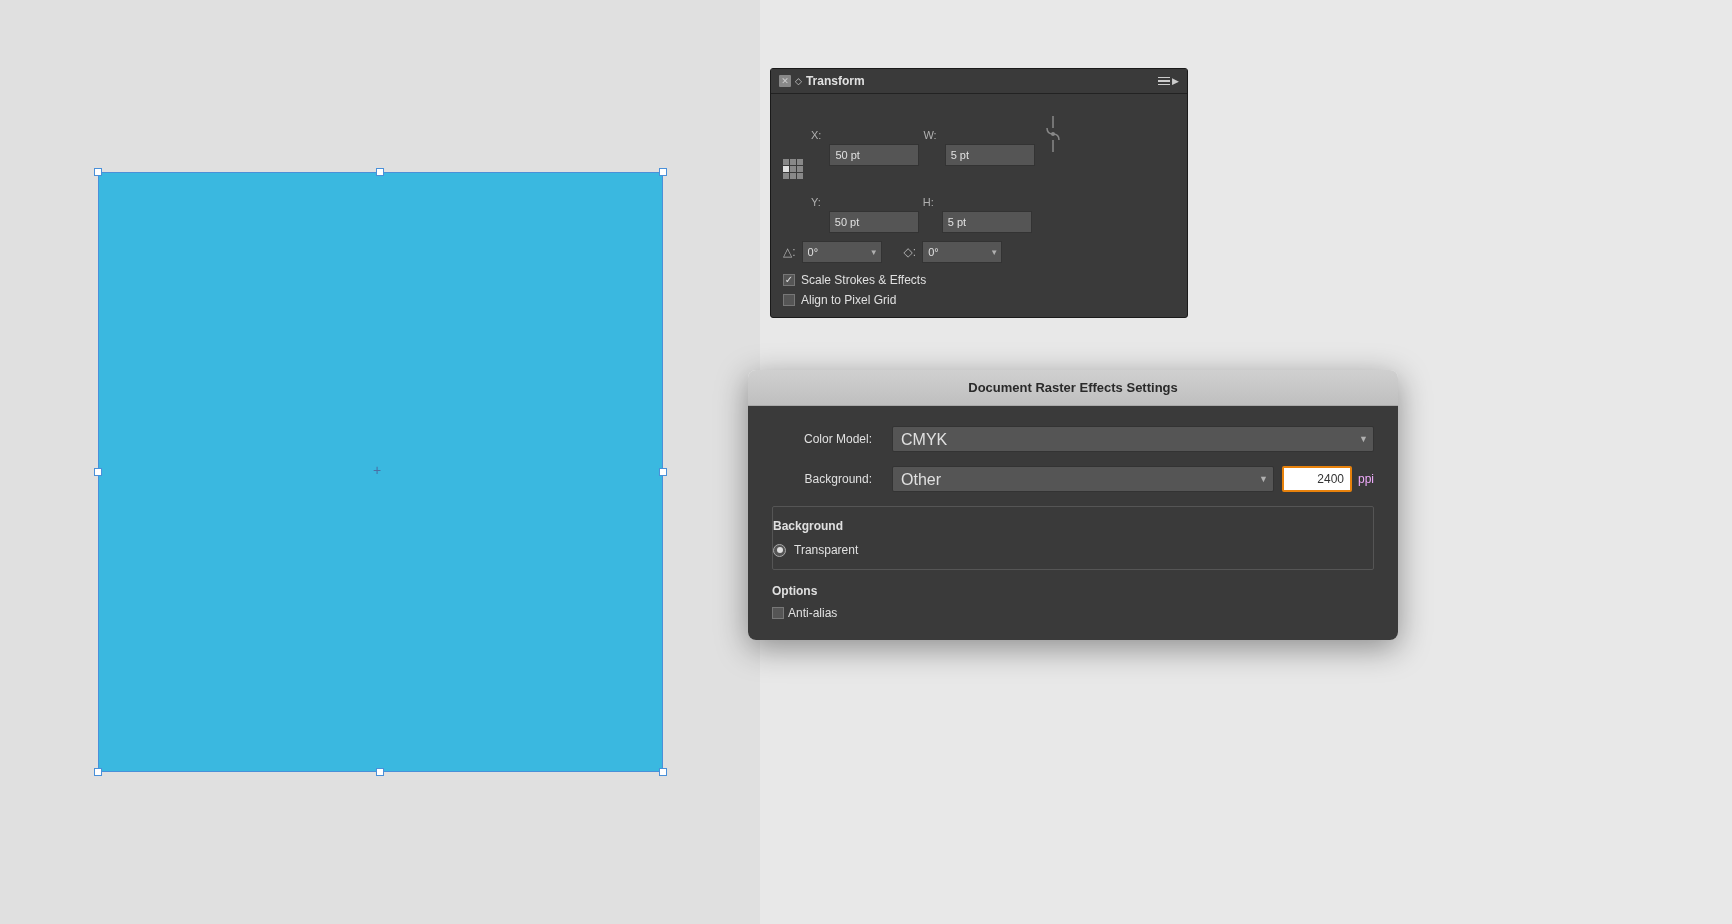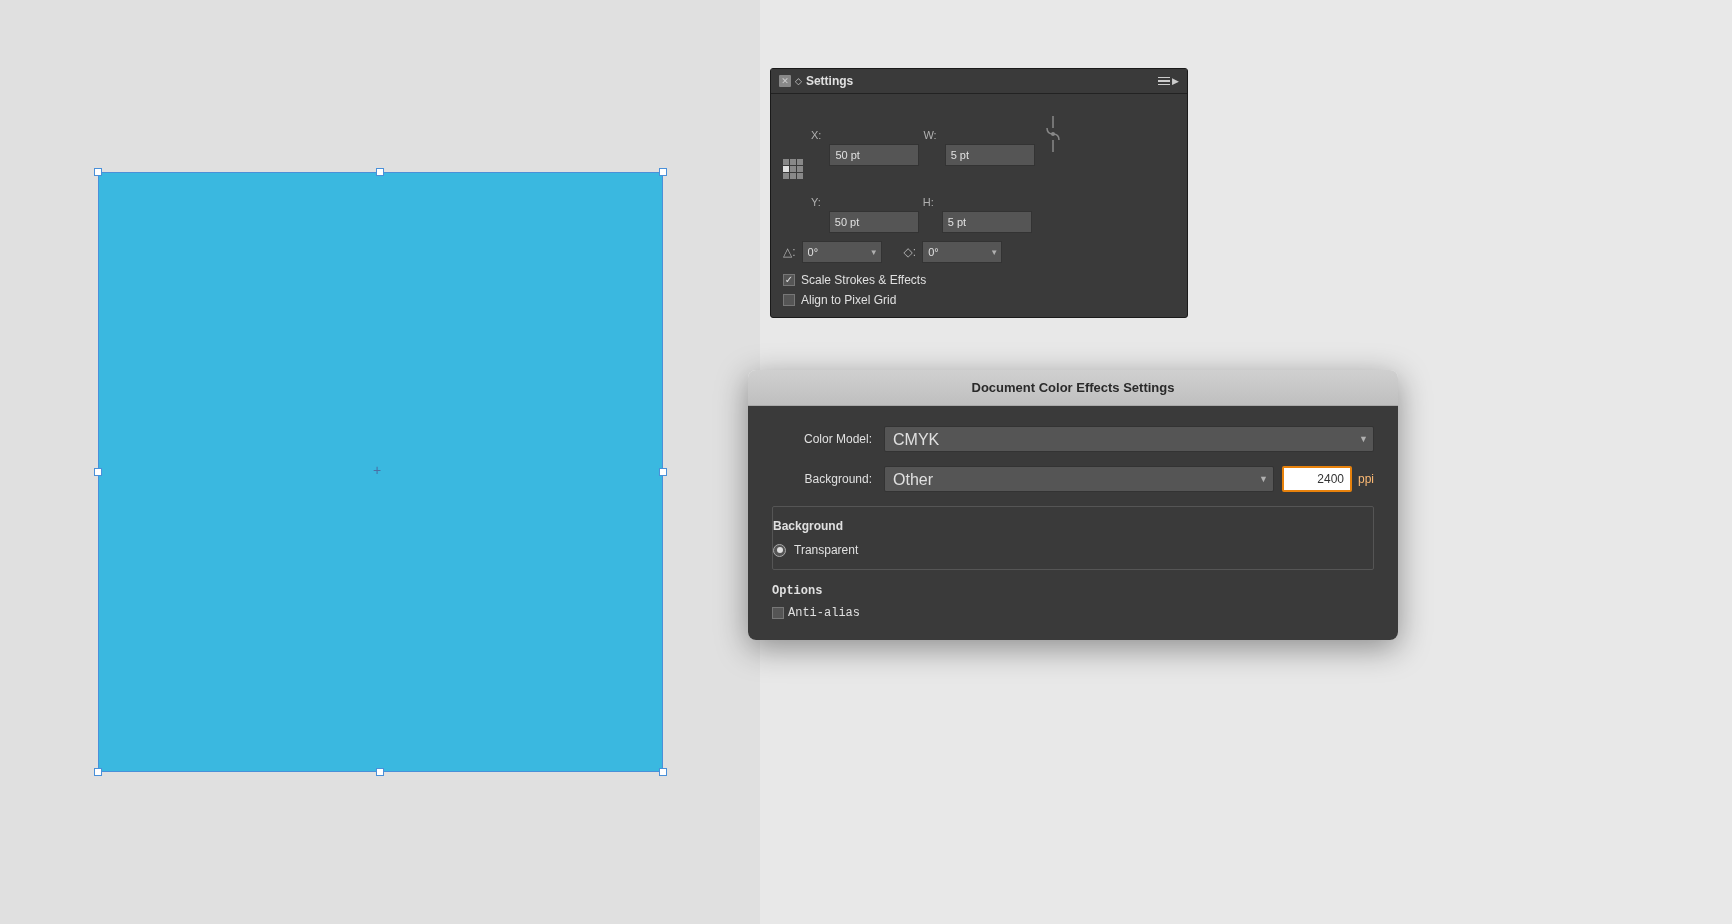--- a/index.html
+++ b/index.html
@@ -290,21 +290,21 @@
 
     .dialog-body {
       background: #3a3a3a;
       padding: 20px 24px;
     }
 
     .dialog-field-row {
       display: flex;
       align-items: center;
       margin-bottom: 14px;
-      gap: 12px;
+      gap: 20px;
     }
 
     .dialog-field-label {
       color: #e0e0e0;
       font-size: 12px;
       min-width: 100px;
       text-align: right;
     }
 
     .dialog-select-wrapper {
@@ -362,21 +362,21 @@
       font-size: 12px;
       padding: 3px 6px;
       width: 70px;
       height: 26px;
       outline: none;
       border-radius: 2px;
       text-align: right;
     }
 
     .ppi-label {
-      color: #fdba74;
+      color: #f0abfc;
       font-size: 12px;
     }
 
     .section-divider-box {
       border: 1px solid #555;
       border-radius: 2px;
       padding: 12px 0;
       margin-bottom: 14px;
     }
 
@@ -419,21 +419,20 @@
       background: #e0e0e0;
     }
 
     .radio-label {
       color: #e0e0e0;
       font-size: 12px;
     }
 
     .options-section {
       margin-top: 8px;
-      font-family: Liberation Mono, monospace;
     }
 
     .options-section-label {
       color: #e0e0e0;
       font-size: 12px;
       font-weight: 600;
       margin-bottom: 8px;
     }
 
     .anti-alias-row {
@@ -461,21 +460,21 @@
       <div class="center-point"></div>
     </div>
   </div>
 </div>
 
 <div class="transform-panel">
   <div class="panel-titlebar">
     <div class="panel-title-left">
       <div class="panel-close-btn">✕</div>
       <span class="panel-collapse-btn">◇</span>
-      <span class="panel-title">Settings</span>
+      <span class="panel-title">Transform</span>
     </div>
     <div class="panel-menu-btn">
       <div class="panel-menu-lines">
         <span></span>
         <span></span>
         <span></span>
       </div>
       <span style="color:#ccc;font-size:9px;">▶</span>
     </div>
   </div>
@@ -555,21 +554,21 @@
         </div>
         <span class="checkbox-label">Align to Pixel Grid</span>
       </label>
     </div>
   </div>
 </div>
 
 <div class="dialog-overlay">
   <div class="dialog">
     <div class="dialog-titlebar">
-      <span class="dialog-title">Document Color Effects Settings</span>
+      <span class="dialog-title">Document Raster Effects Settings</span>
     </div>
     <div class="dialog-body">
 
       <div class="dialog-field-row">
         <span class="dialog-field-label">Color Model:</span>
         <div class="dialog-select-wrapper">
           <select class="dialog-select">
             <option>CMYK</option>
             <option>RGB</option>
             <option>Grayscale</option>

